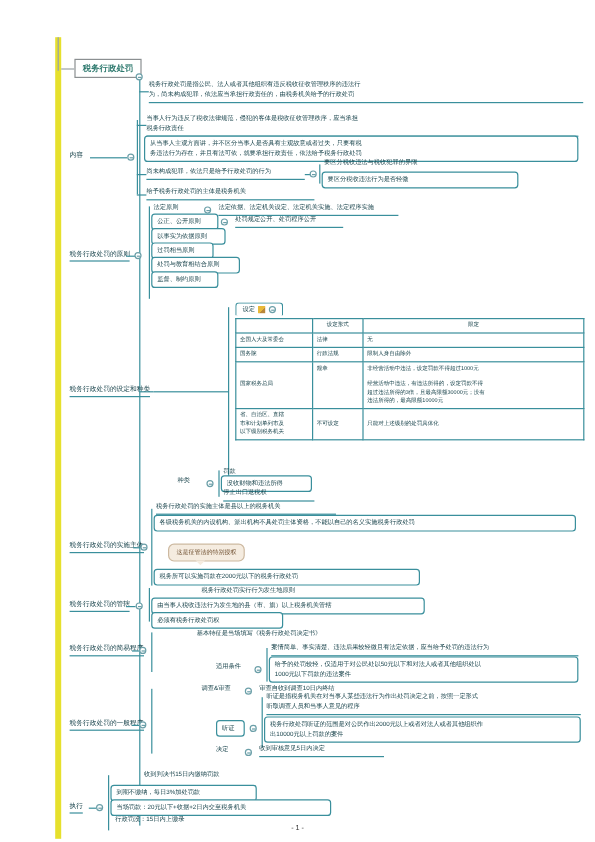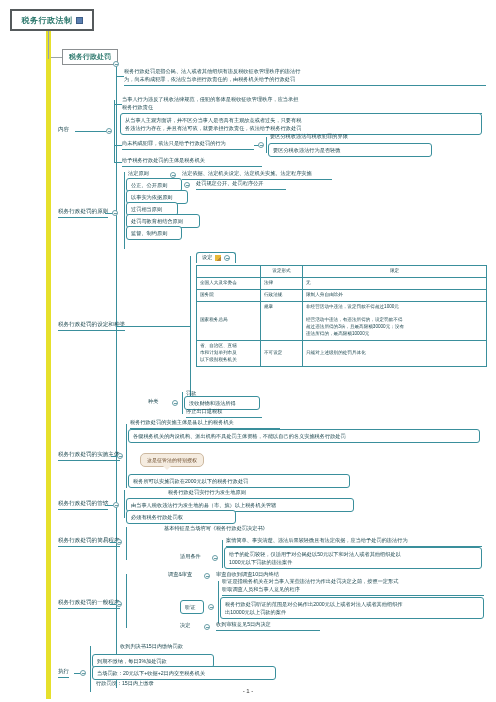--- a/index.html
+++ b/index.html
@@ -156,24 +156,20 @@
   .pagenum {
     position:absolute; left:0; right:0; bottom:8px;
     text-align:center; font-size:6px; color:#333;
   }
 </style>
 </head>
 <body>
 
 <div id="canvas">
 
-  <div class="root">
-    <span class="rlabel">税务行政法制</span>
-    <span class="rbadge"></span>
-  </div>
 
   <div class="trunk"></div>
   <div class="vline g" style="left:48px;top:31px;height:28px;"></div>
 
   <div class="hline g" style="left:51px;top:57px;width:11px;"></div>
   <div class="l1box" style="left:62px;top:49px;">
     <span>税务行政处罚</span>
   </div>
   <div class="vline" style="left:116px;top:64px;height:624px;"></div>
   <div class="knob" style="left:113px;top:61px;"></div>

